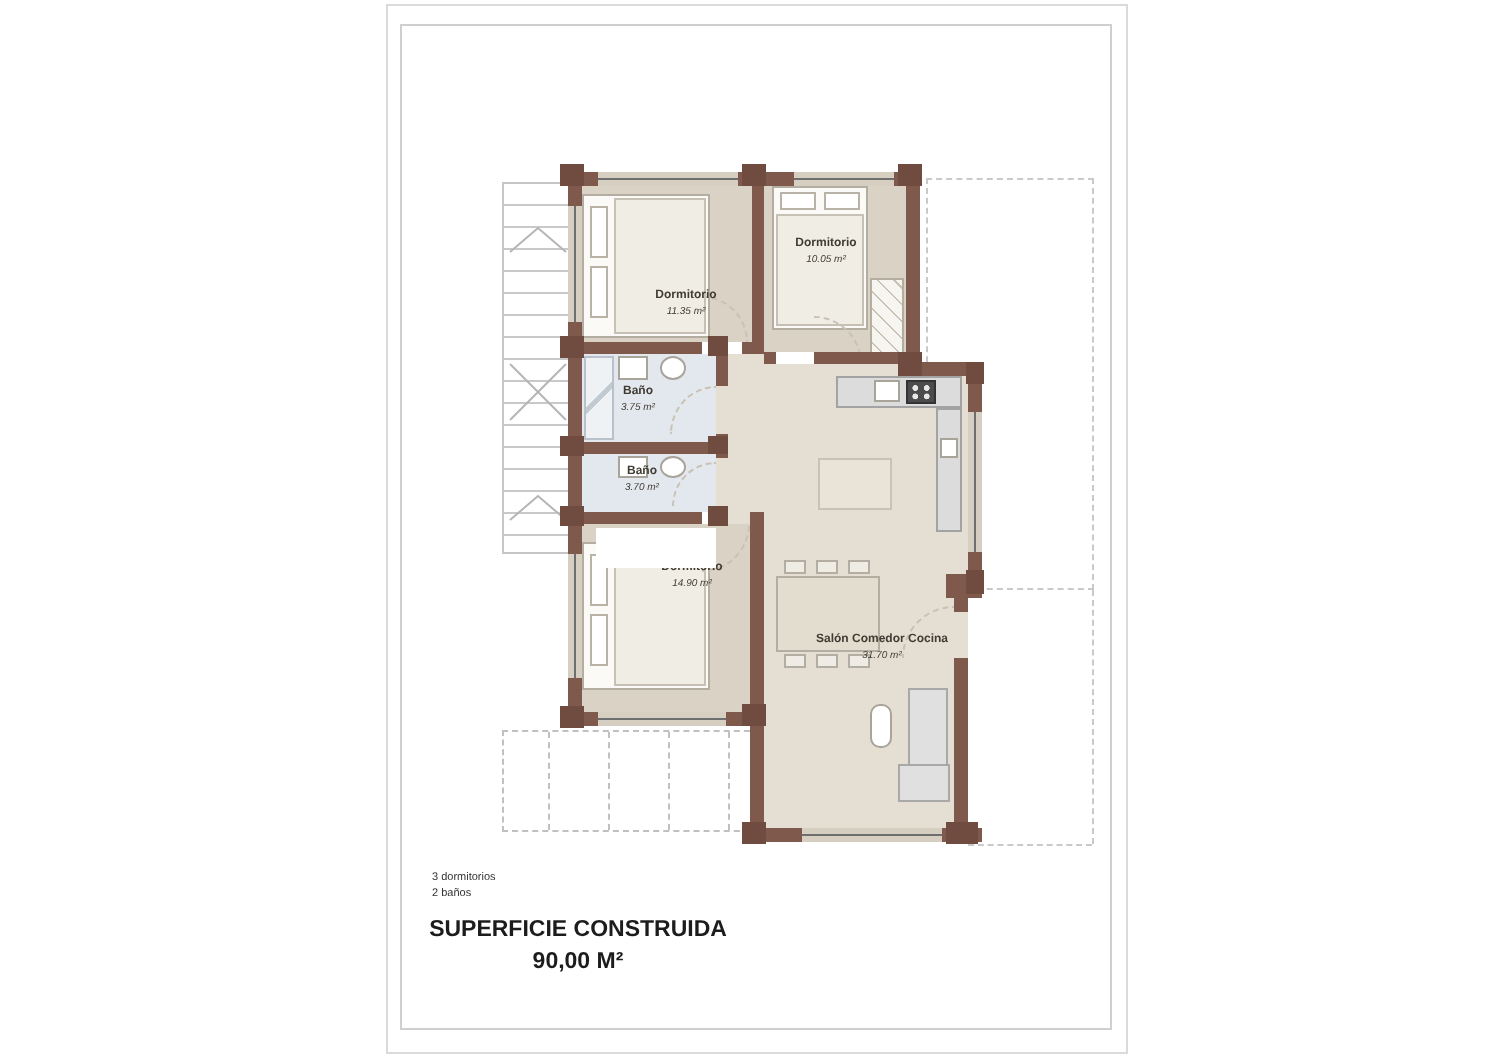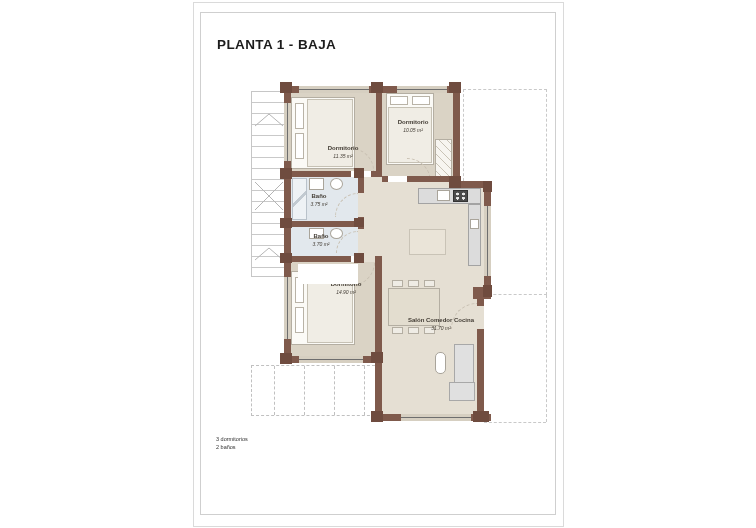--- a/index.html
+++ b/index.html
@@ -58,21 +58,20 @@
   .foot-big{position:absolute;left:15px;width:160px;text-align:center;font-size:11.5px;
             font-weight:bold;color:#1c1c1c;}
   svg{display:block;}
 </style>
 </head>
 <body>
 
 <div class="canvas">
   <div class="sheet">
     <div class="frame"></div>
-    <div class="title">PLANTA 1 - BAJA</div>
 
     <div class="plan">
 
       <div class="stairs">
         <svg width="34" height="186" viewBox="0 0 34 186">
           <polyline points="3,34 17,22 31,34" fill="none" stroke="#b5b5b5" stroke-width="1"></polyline>
           <line x1="3" y1="118" x2="31" y2="90" stroke="#b5b5b5" stroke-width="1"></line>
           <line x1="3" y1="90" x2="31" y2="118" stroke="#b5b5b5" stroke-width="1"></line>
           <polyline points="3,168 17,156 31,168" fill="none" stroke="#b5b5b5" stroke-width="1"></polyline>
         </svg>
@@ -228,14 +227,16 @@
       <div class="room-label" style="left:138px;top:236px;width:104px;">
         <div class="rname">Salón Comedor Cocina</div>
         <div class="rarea">31.70 m²</div>
       </div>
     </div>
 
     <div class="whitebox"></div>
 
     <div class="foot-small" style="top:434px;">3 dormitorios</div>
     <div class="foot-small" style="top:442px;">2 baños</div>
+    <div class="foot-big" style="top:456px;">SUPERFICIE CONSTRUIDA</div>
+    <div class="foot-big" style="top:472px;">90,00 M²</div>
   </div>
 </div>
 
 </body></html>

